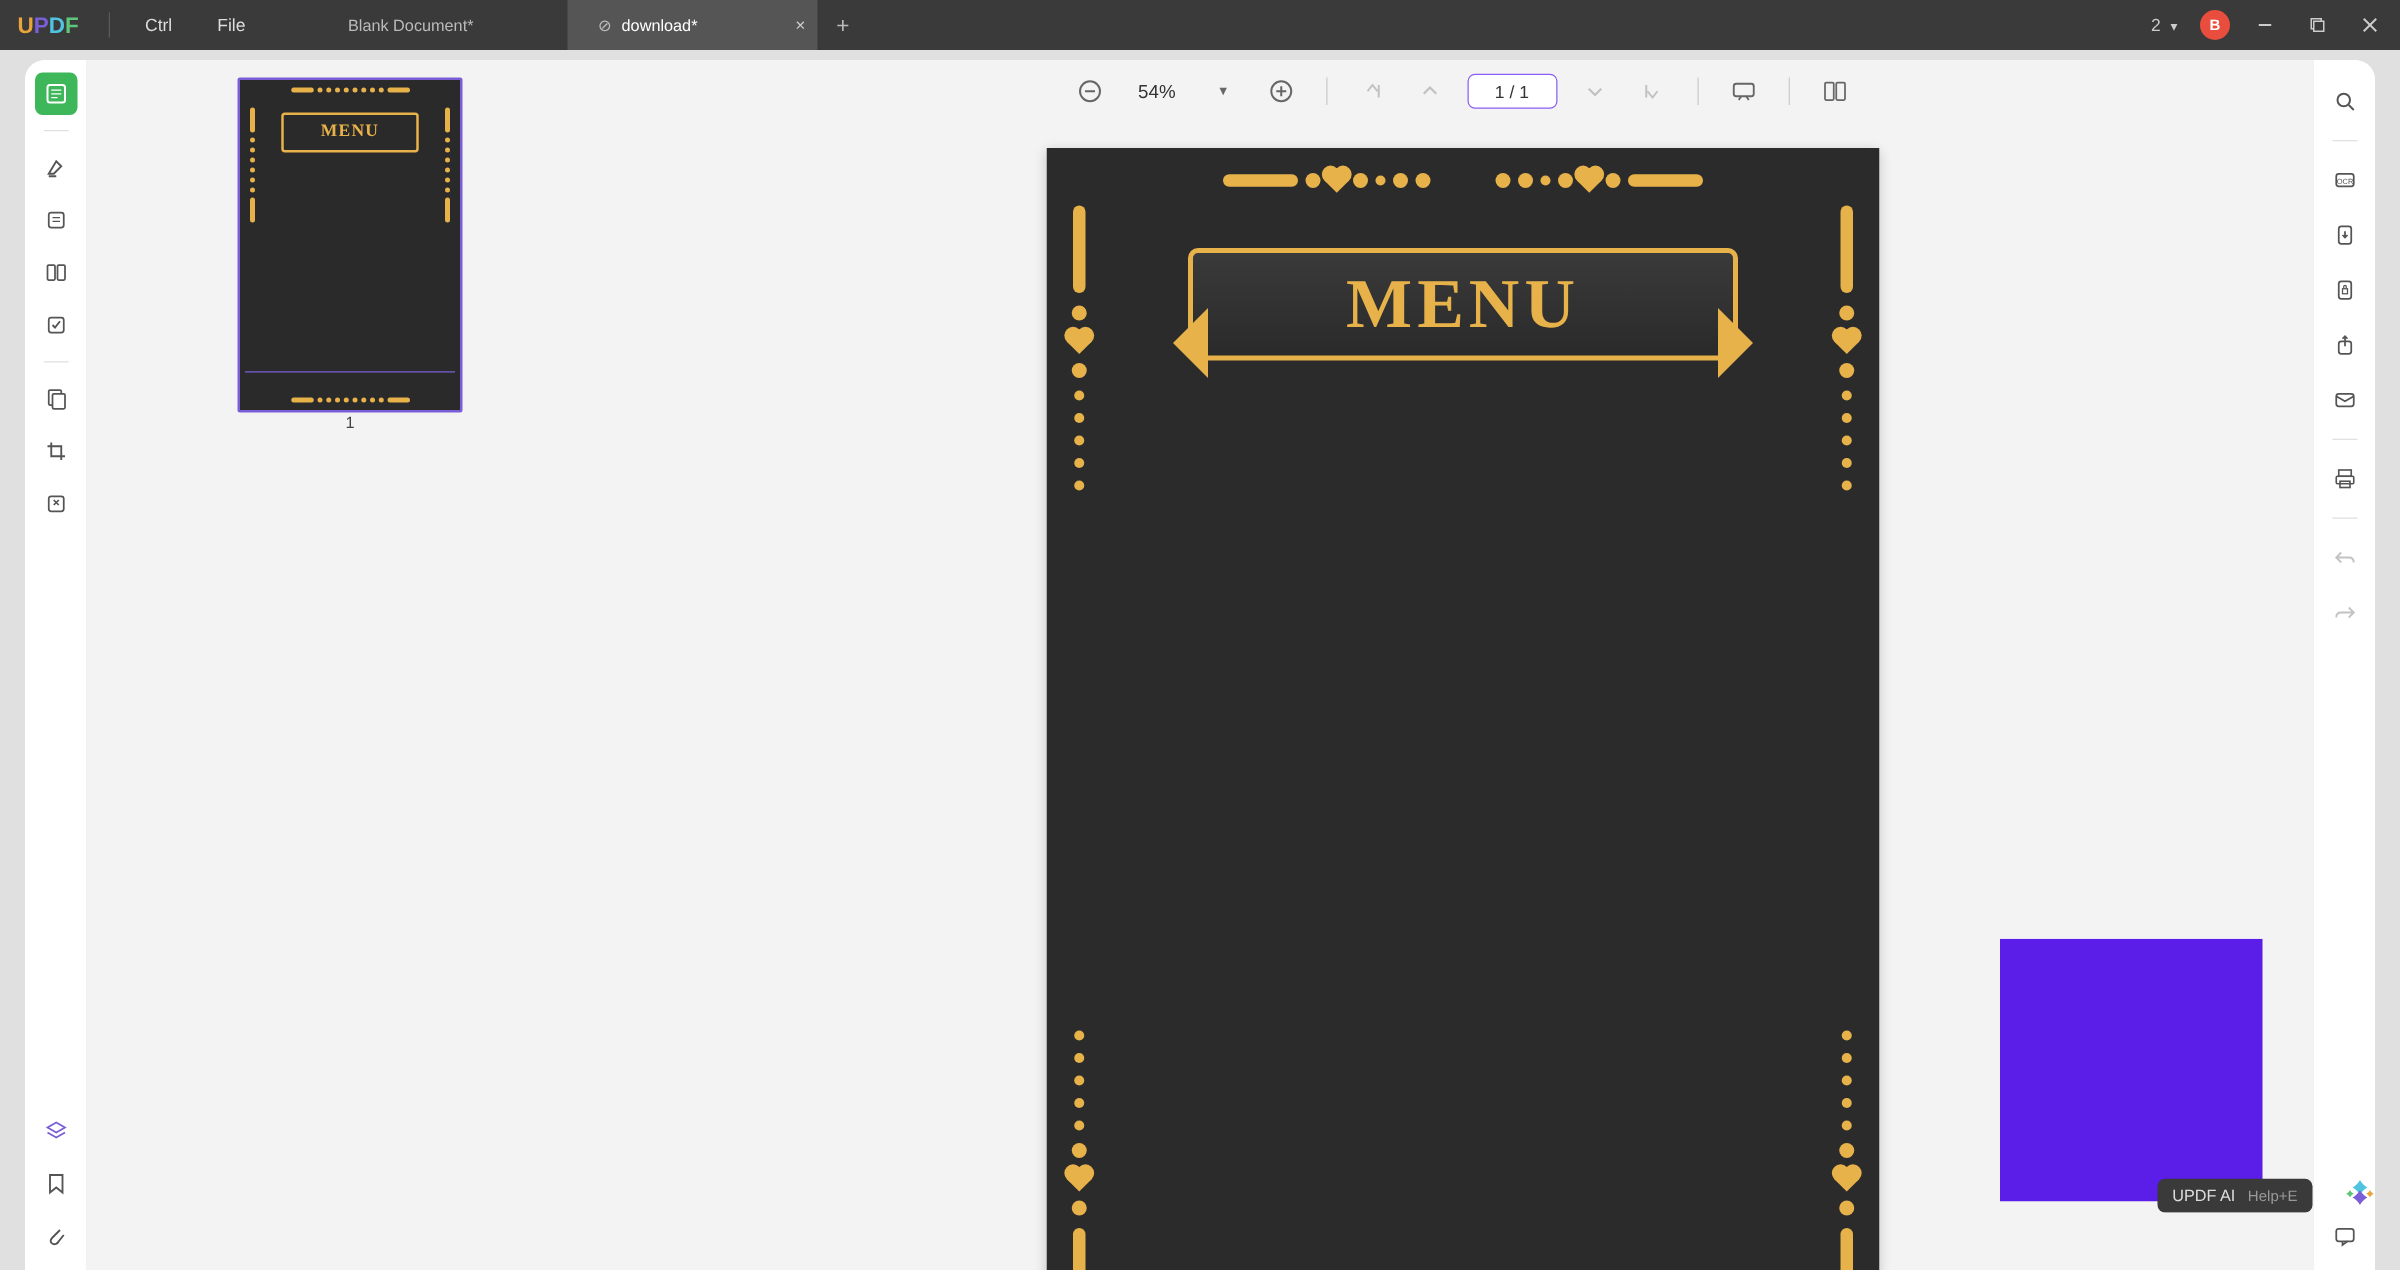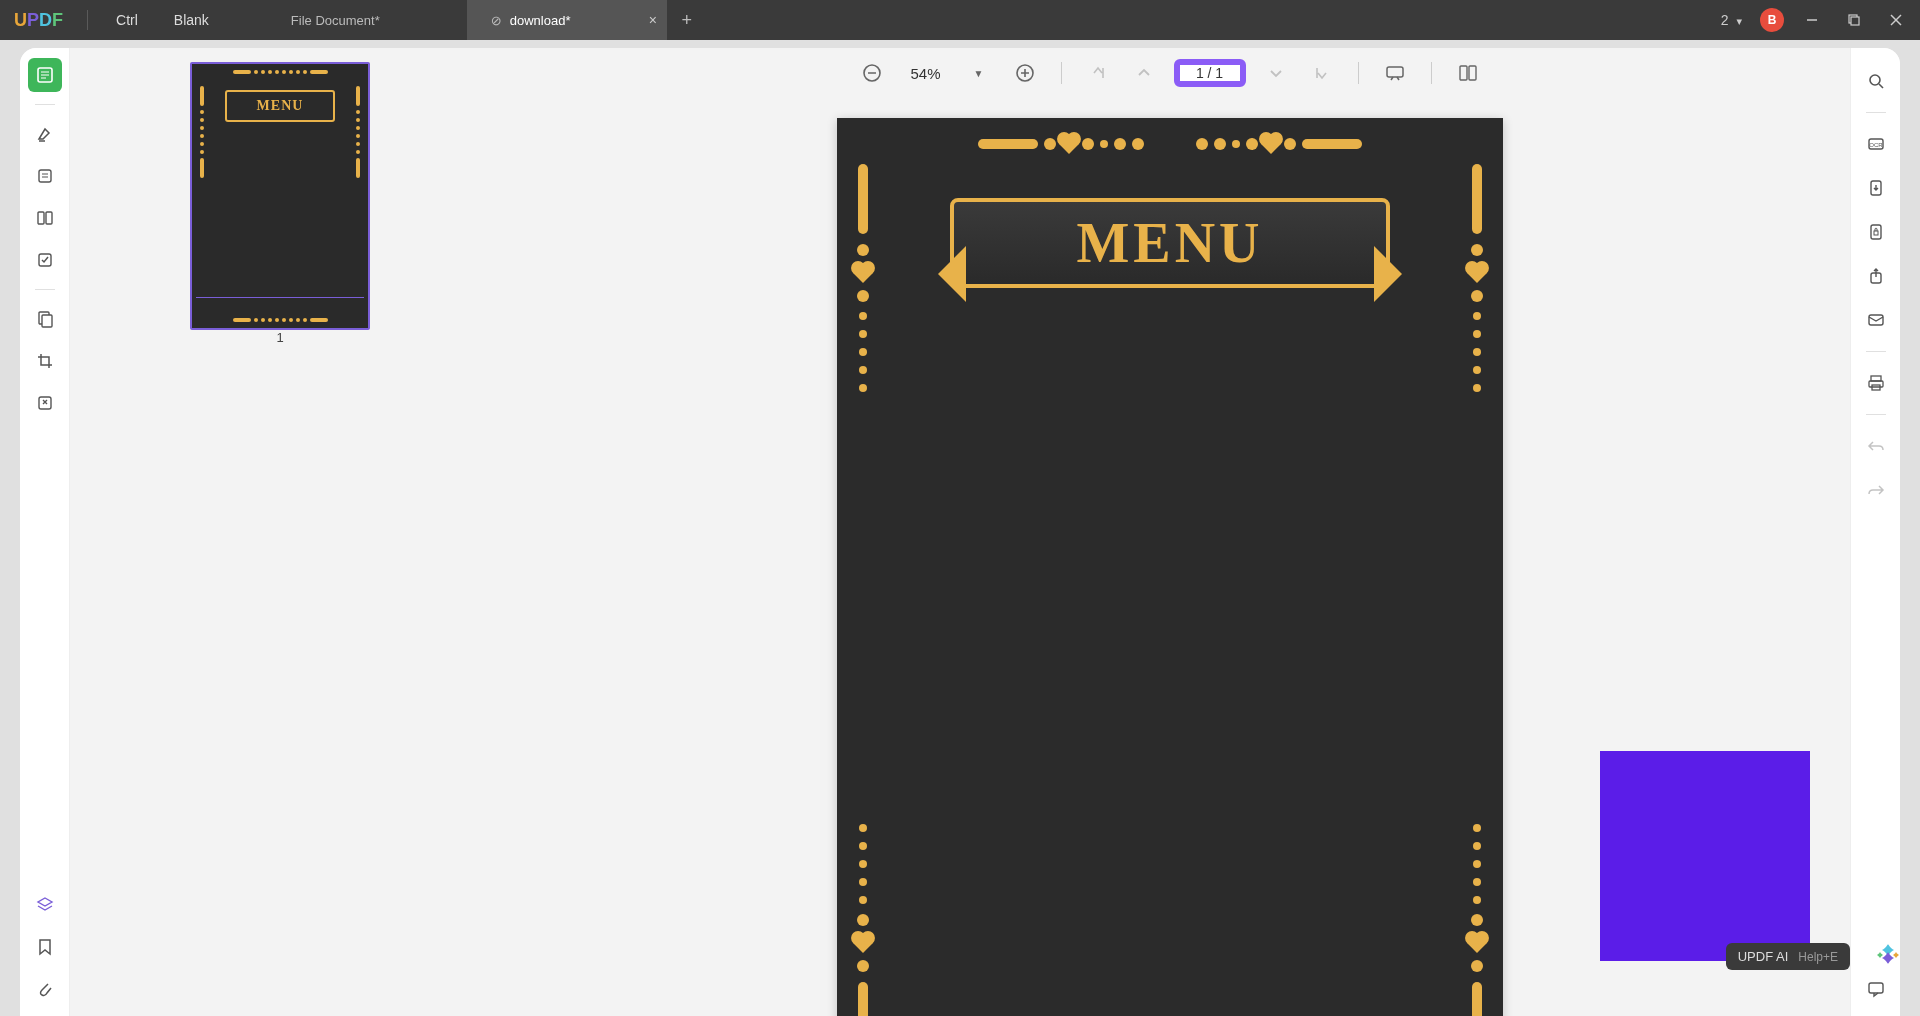--- a/index.html
+++ b/index.html
@@ -39,21 +39,21 @@
 .thumb-img { width:180px; height:268px; border:2px solid #7a5ed8; border-radius:2px; background:#2a2a2a; display:flex; align-items:flex-start; justify-content:center; position:relative; }
 .thumb-num { text-align:center; font-size:13px; color:#444; }
 
 
 .canvas { flex:1; position:relative; background:#f3f3f3; }
 .canvas-toolbar { height:50px; display:flex; align-items:center; justify-content:center; gap:14px; color:#555; }
 .ctbtn { width:32px; height:32px; display:flex; align-items:center; justify-content:center; cursor:pointer; color:#666; border-radius:6px; }
 .ctbtn.disabled { opacity:0.35; }
 .ctsep { width:1px; height:22px; background:#ccc; margin:0 6px; }
 .zoom-display { font-size:15px; color:#333; padding:0 8px; }
-.pg-input { width:72px; height:28px; border:6px solid #8b5cf6; border-radius:6px; text-align:center; font-size:14px; color:#333; background:#fff; }
+.pg-input { width:72px; height:28px; border:1px solid #8b5cf6; border-radius:6px; text-align:center; font-size:14px; color:#333; background:#fff; }
 .page-area { position:absolute; top:50px; left:0; right:0; bottom:0; overflow:auto; display:flex; justify-content:center; padding-top:20px; }
 .doc-page { width:666px; height:980px; background:#2b2b2b; margin:0 auto; position:relative; box-shadow:0 2px 10px rgba(0,0,0,0.2); }
 
 
 .rtoolbar { width:50px; background:#fff; display:flex; flex-direction:column; align-items:center; padding-top:16px; gap:10px; border-left:1px solid #eee; }
 .rtoolbar .rbtn { width:34px; height:34px; display:flex; align-items:center; justify-content:center; color:#555; cursor:pointer; border-radius:6px; }
 .rtoolbar .sep { width:20px; height:1px; background:#e0e0e0; margin:4px 0; }
 .rtoolbar .spacer { flex:1; }
 
 
@@ -100,25 +100,25 @@
 
 <div class="titlebar">
   <div class="logo">
     <span>U</span>
       <span>P</span>
       <span>D</span>
       <span>F</span>
   </div>
   <div class="td"></div>
   <div class="menu-item">Ctrl</div>
-  <div class="menu-item">Blank</div>
+  <div class="menu-item">File</div>
 
   <div class="tabs">
     <div class="tab">
-      <span>File Document*</span>
+      <span>Blank Document*</span>
     </div>
     <div class="tab active">
       <span class="tab-icon">⊘</span>
       <span>download*</span>
       <span class="closex">×</span>
     </div>
     <div class="newtab">+</div>
   </div>
 
   <div class="titlebar-right">

